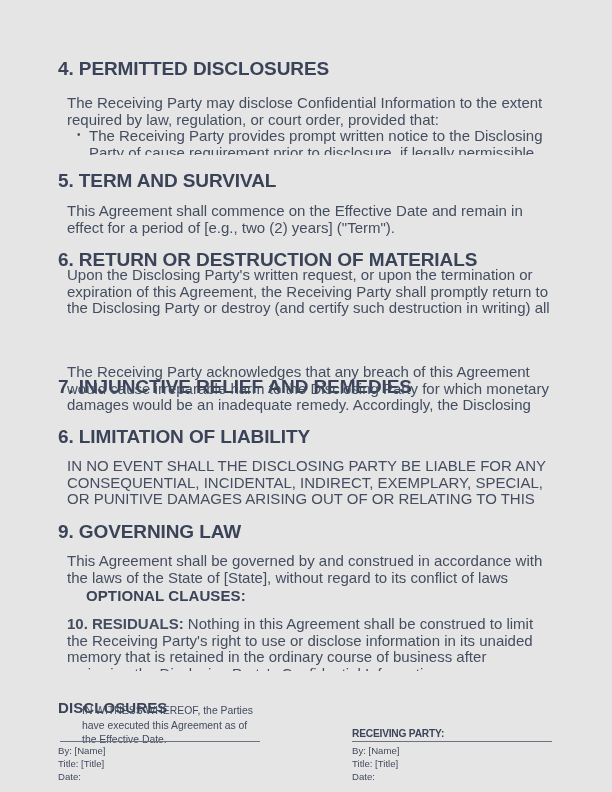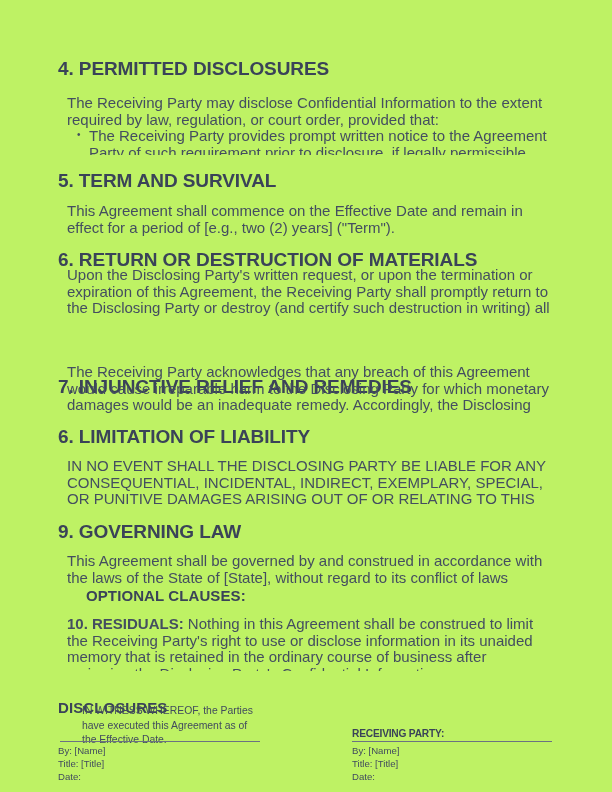--- a/index.html
+++ b/index.html
@@ -11,21 +11,21 @@
     width: 612px;
     height: 792px;
     position: relative;
     font-family: "Liberation Sans", sans-serif;
     color: #414b5e;
     overflow: hidden;
   }
   .page {
     position: absolute;
     inset: 0;
-    background: #bef264;
+    background: #e5e5e5;
     padding-left: 17px;
   }
 
   
   .sec-heading {
     position: absolute;
     left: 58px;
     font-size: 19px;
     font-weight: bold;
     color: #3a4358;
@@ -116,21 +116,21 @@
 </style>
 </head>
 <body>
 
 <div class="page">
 
   <h2 class="sec-heading" style="top:58px;">4. PERMITTED DISCLOSURES</h2>
   <div class="body-block" style="top:95px; height:60px;">
     <p>The Receiving Party may disclose Confidential Information to the extent required by law, regulation, or court order, provided that:</p>
     <ul class="bullets">
-      <li>The Receiving Party provides prompt written notice to the Agreement Party of such requirement prior to disclosure, if legally permissible.</li>
+      <li>The Receiving Party provides prompt written notice to the Disclosing Party of cause requirement prior to disclosure, if legally permissible.</li>
     </ul>
   </div>
 
   <h2 class="sec-heading" style="top:170px;">5. TERM AND SURVIVAL</h2>
   <div class="body-block" style="top:203px; height:33px;">
     <p>This Agreement shall commence on the Effective Date and remain in effect for a period of [e.g., two (2) years] ("Term").</p>
   </div>
 
   <h2 class="sec-heading" style="top:249px;">6. RETURN OR DESTRUCTION OF MATERIALS</h2>
   <div class="body-block" style="top:267px; height:52px;">

